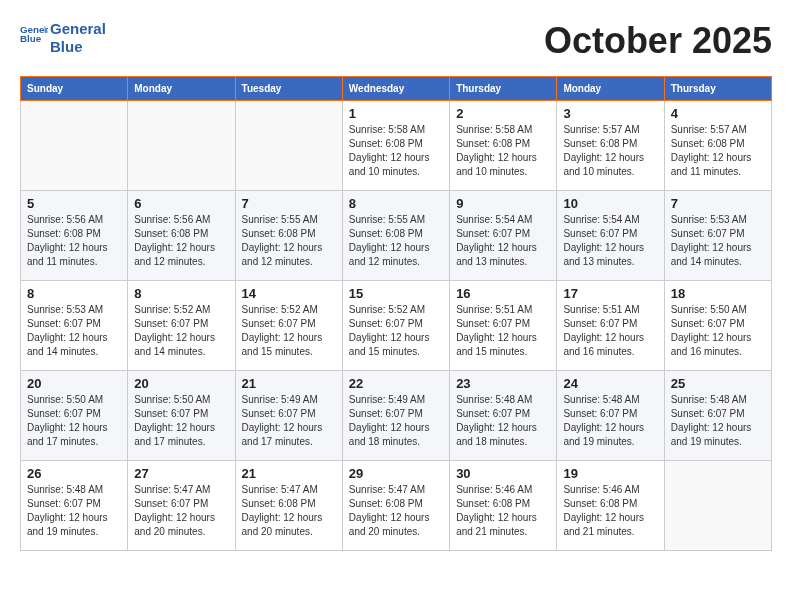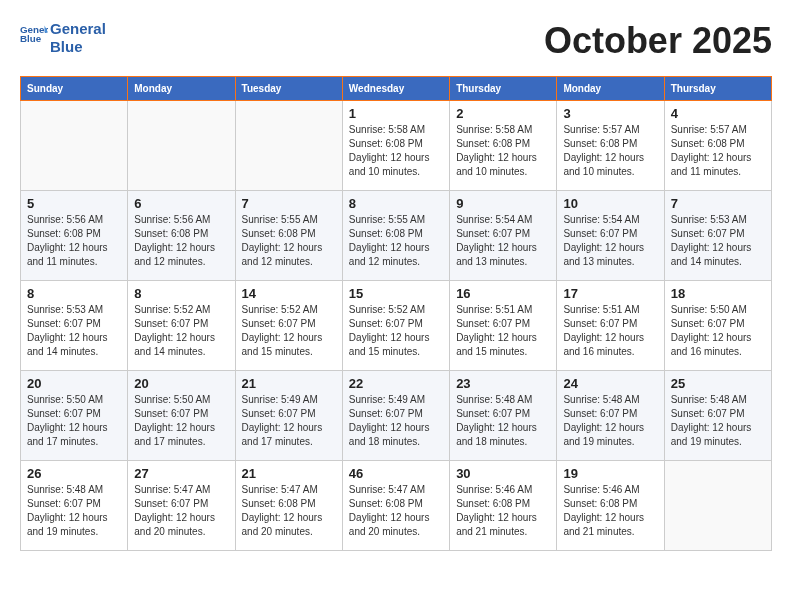--- a/index.html
+++ b/index.html
@@ -288,21 +288,21 @@
 Sunset: 6:07 PM
 Daylight: 12 hours and 20 minutes.</div>
           </td>
           <td>
             <span class="day-num">21</span>
             <div class="cell-text" style="white-space: pre-line;">Sunrise: 5:47 AM
 Sunset: 6:08 PM
 Daylight: 12 hours and 20 minutes.</div>
           </td>
           <td>
-            <span class="day-num">46</span>
+            <span class="day-num">29</span>
             <div class="cell-text" style="white-space: pre-line;">Sunrise: 5:47 AM
 Sunset: 6:08 PM
 Daylight: 12 hours and 20 minutes.</div>
           </td>
           <td>
             <span class="day-num">30</span>
             <div class="cell-text" style="white-space: pre-line;">Sunrise: 5:46 AM
 Sunset: 6:08 PM
 Daylight: 12 hours and 21 minutes.</div>
           </td>

